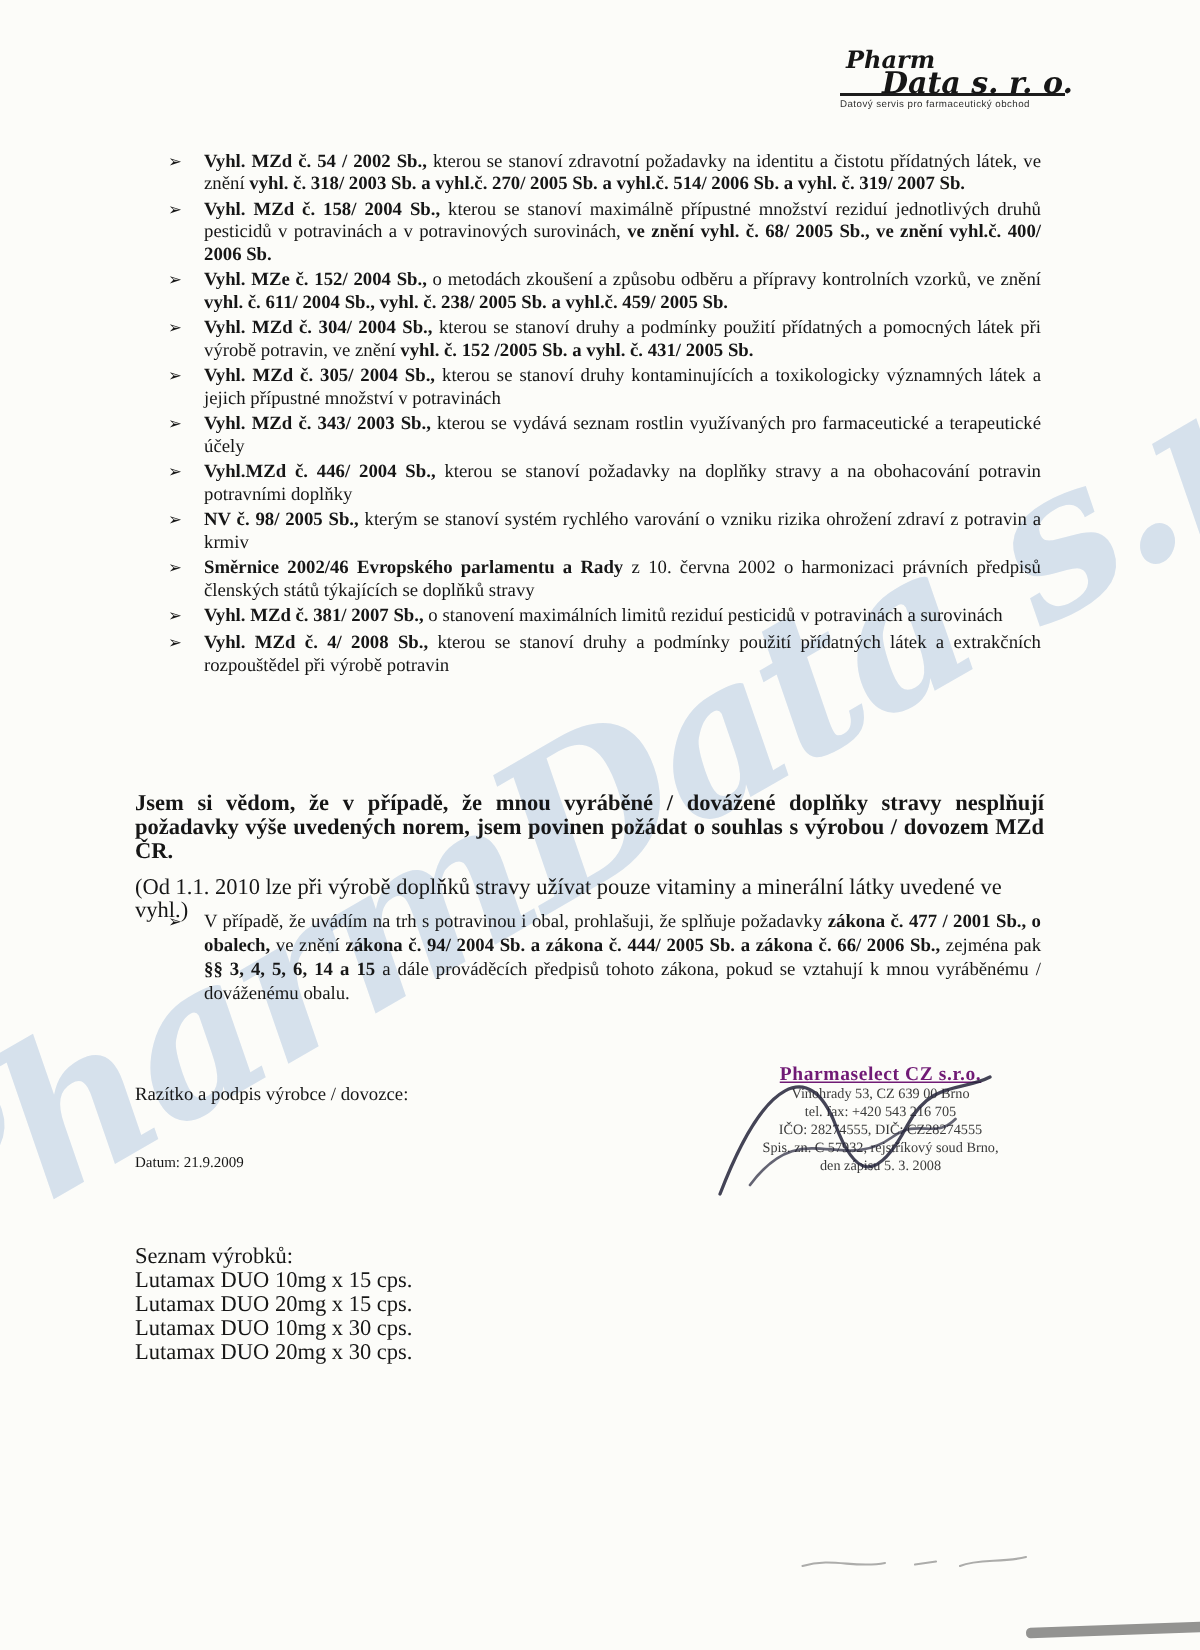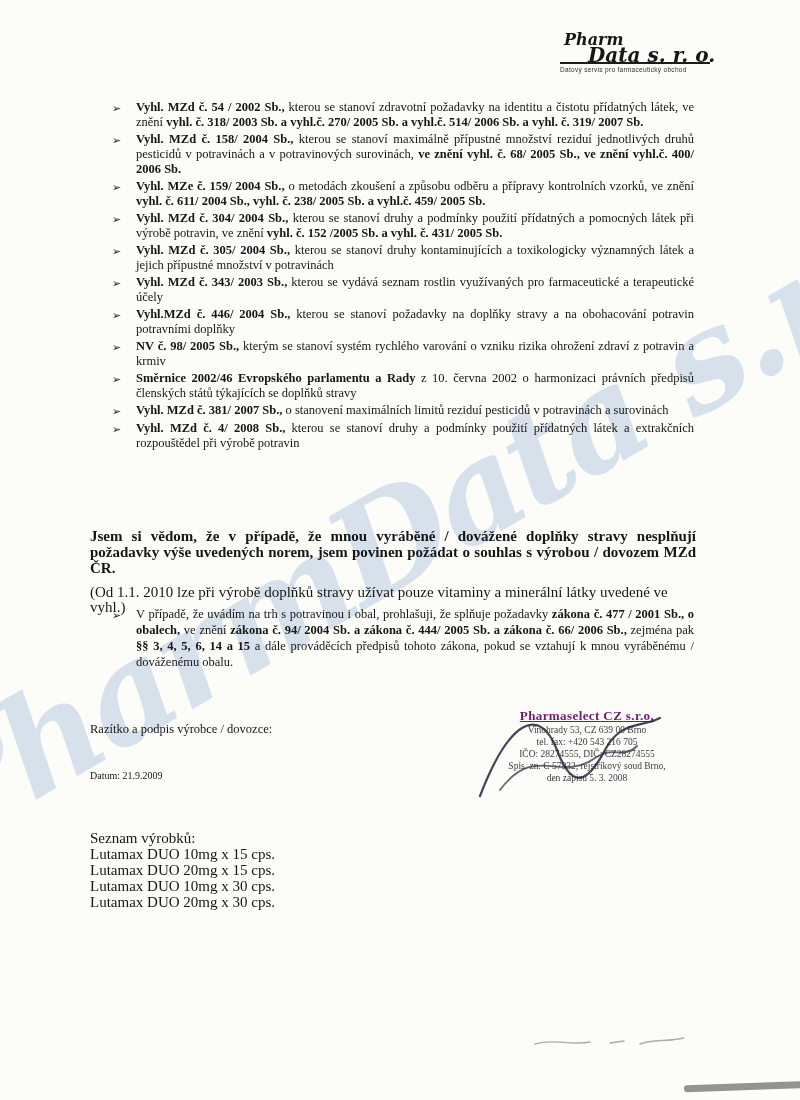--- a/index.html
+++ b/index.html
@@ -64,21 +64,21 @@
     <li>
       <span class="bullet-arrow">➢</span>
       <span class="bullet-text"><span class="seg-bold">Vyhl. MZd č. 54 / 2002 Sb.,</span><span> kterou se stanoví zdravotní požadavky na identitu a čistotu přídatných látek, ve znění </span><span class="seg-bold">vyhl. č. 318/ 2003 Sb. a vyhl.č. 270/ 2005 Sb. a vyhl.č. 514/ 2006 Sb. a vyhl. č. 319/ 2007 Sb.</span></span>
     </li>
     <li>
       <span class="bullet-arrow">➢</span>
       <span class="bullet-text"><span class="seg-bold">Vyhl. MZd č. 158/ 2004 Sb.,</span><span> kterou se stanoví maximálně přípustné množství reziduí jednotlivých druhů pesticidů v potravinách a v potravinových surovinách, </span><span class="seg-bold">ve znění vyhl. č. 68/ 2005 Sb., ve znění vyhl.č. 400/ 2006 Sb.</span></span>
     </li>
     <li>
       <span class="bullet-arrow">➢</span>
-      <span class="bullet-text"><span class="seg-bold">Vyhl. MZe č. 159/ 2004 Sb.,</span><span> o metodách zkoušení a způsobu odběru a přípravy kontrolních vzorků, ve znění </span><span class="seg-bold">vyhl. č. 611/ 2004 Sb., vyhl. č. 238/ 2005 Sb. a vyhl.č. 459/ 2005 Sb.</span></span>
+      <span class="bullet-text"><span class="seg-bold">Vyhl. MZe č. 152/ 2004 Sb.,</span><span> o metodách zkoušení a způsobu odběru a přípravy kontrolních vzorků, ve znění </span><span class="seg-bold">vyhl. č. 611/ 2004 Sb., vyhl. č. 238/ 2005 Sb. a vyhl.č. 459/ 2005 Sb.</span></span>
     </li>
     <li>
       <span class="bullet-arrow">➢</span>
       <span class="bullet-text"><span class="seg-bold">Vyhl. MZd č. 304/ 2004 Sb.,</span><span> kterou se stanoví druhy a podmínky použití přídatných a pomocných látek při výrobě potravin, ve znění </span><span class="seg-bold">vyhl. č. 152 /2005 Sb. a vyhl. č. 431/ 2005 Sb.</span></span>
     </li>
     <li>
       <span class="bullet-arrow">➢</span>
       <span class="bullet-text"><span class="seg-bold">Vyhl. MZd č. 305/ 2004 Sb.,</span><span> kterou se stanoví druhy kontaminujících a toxikologicky významných látek a jejich přípustné množství v potravinách</span></span>
     </li>
     <li>

